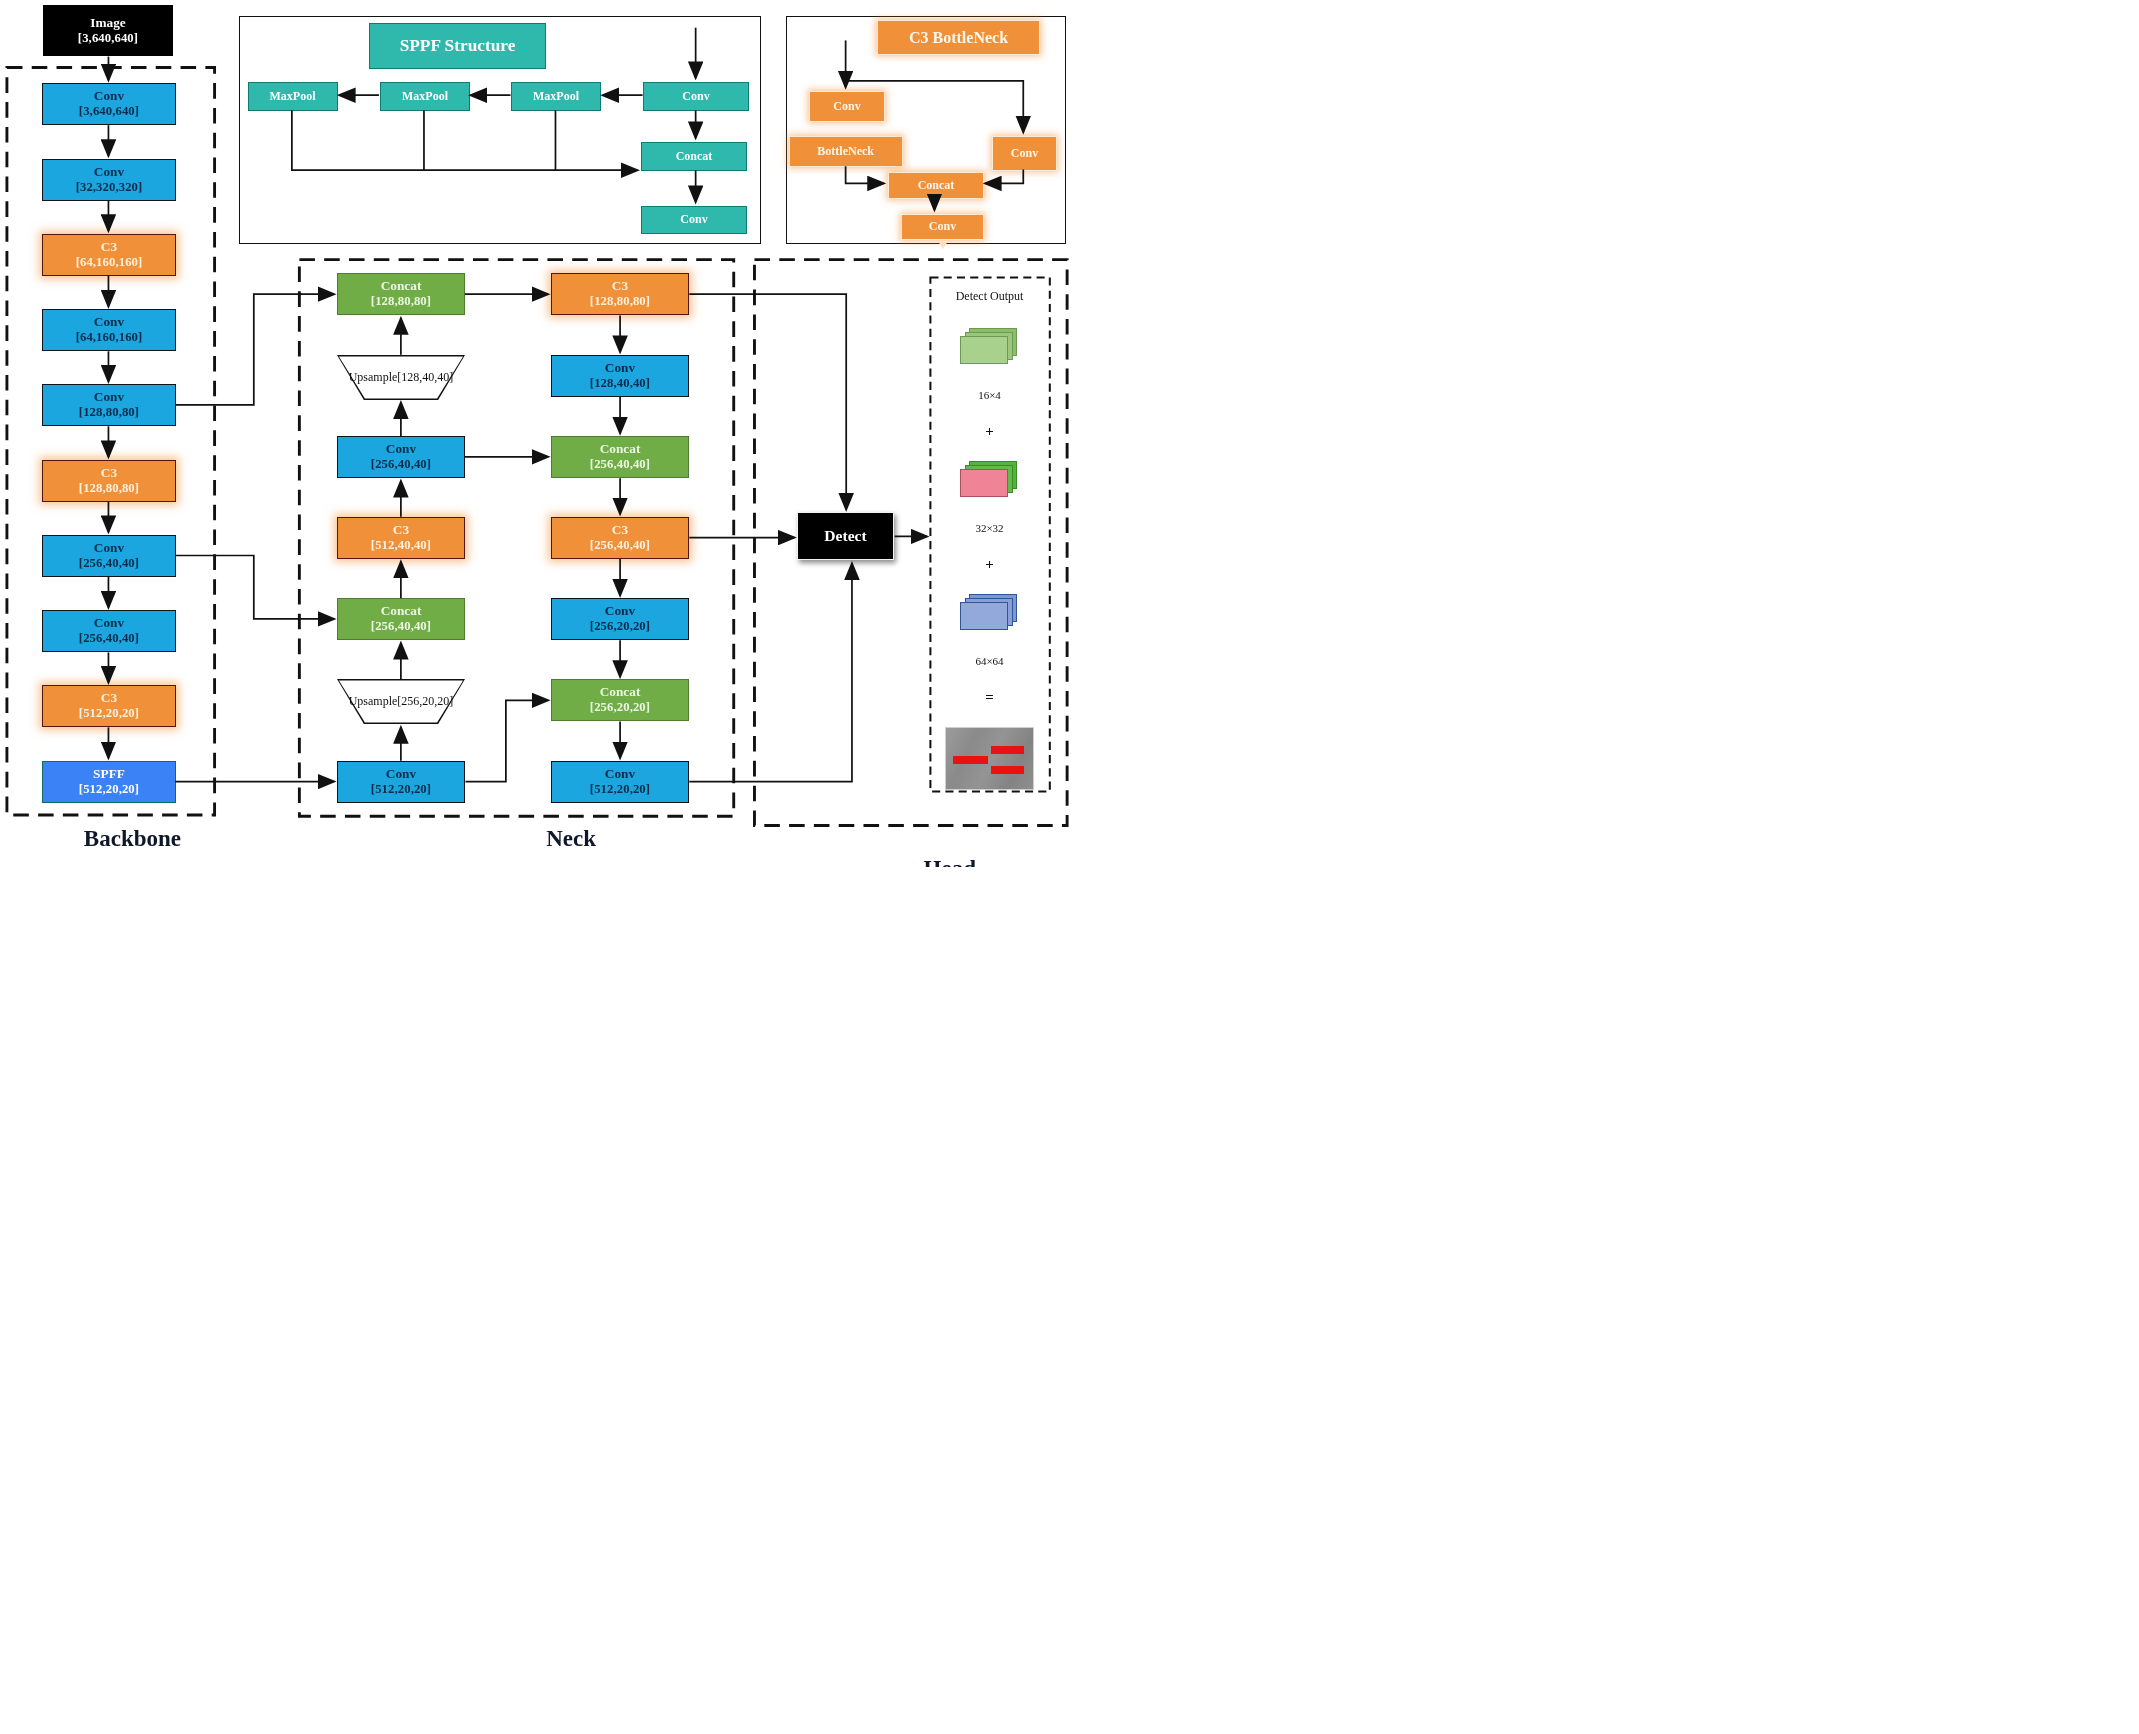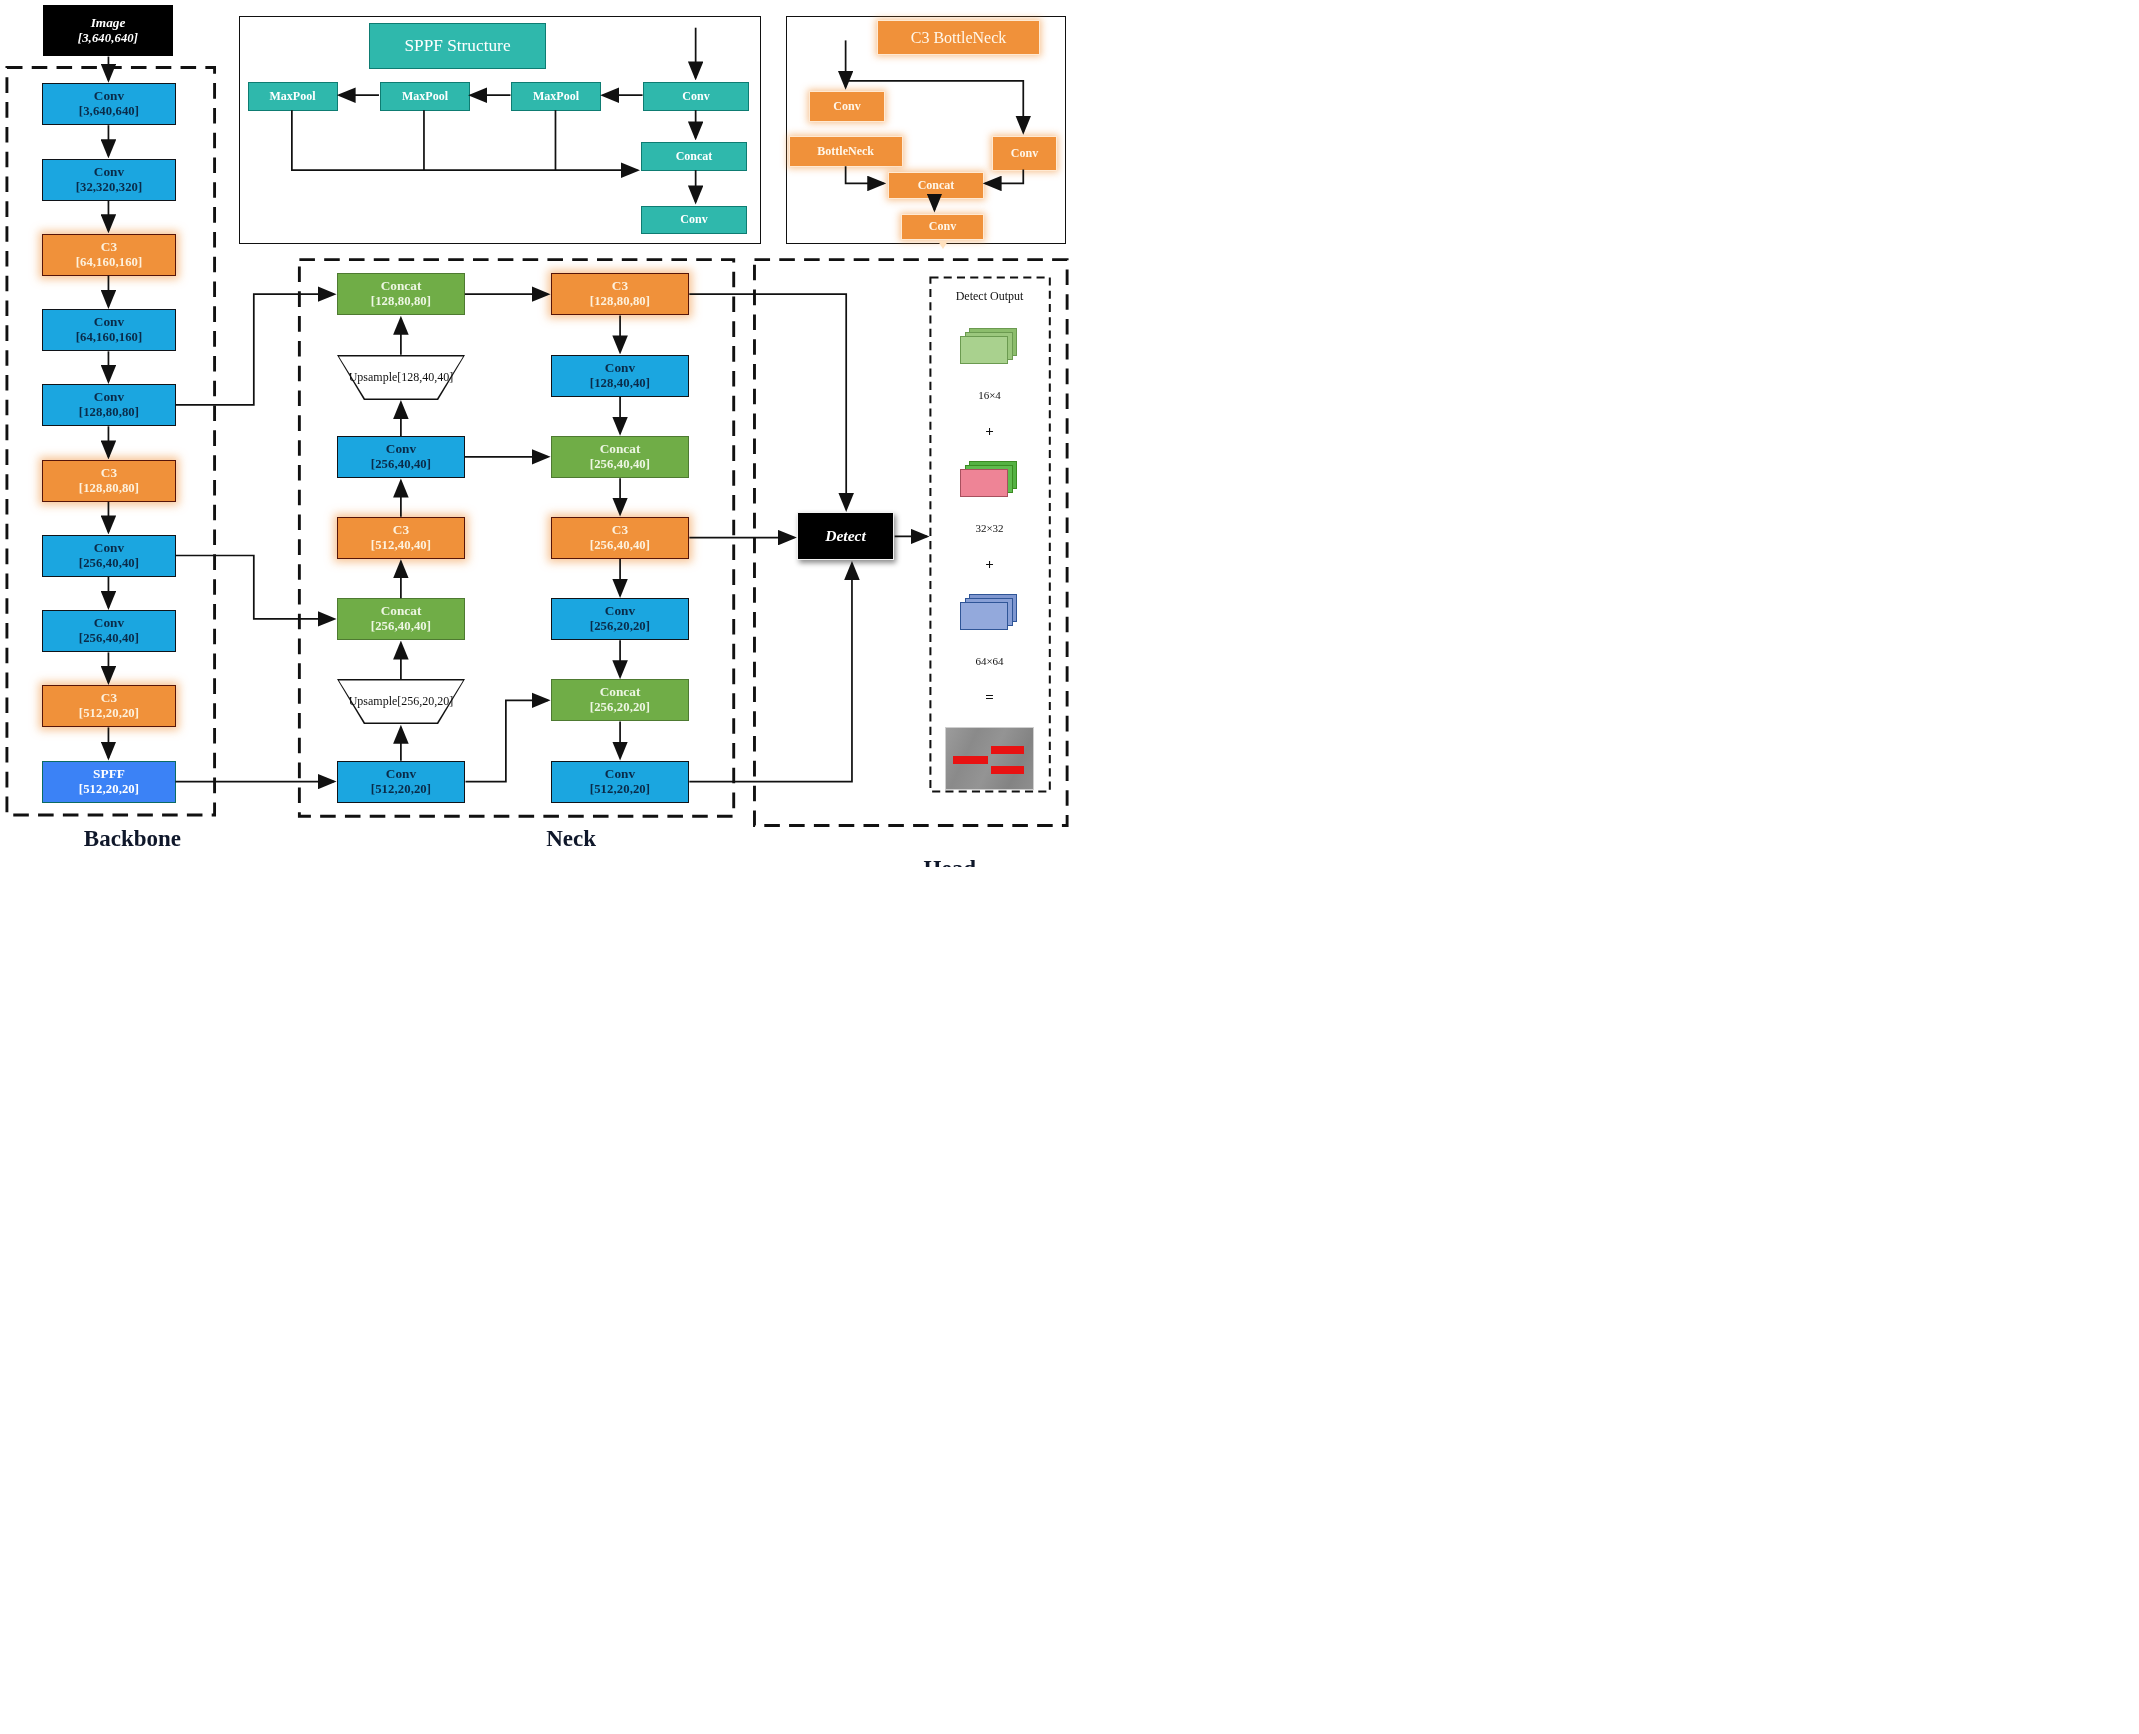--- a/index.html
+++ b/index.html
@@ -7,30 +7,30 @@
   #canvas{position:relative;width:1070px;height:867px;background:#fff;overflow:hidden;
           font-family:"Liberation Serif","DejaVu Serif",serif;}
   .blk{position:absolute;display:flex;flex-direction:column;align-items:center;justify-content:center;
        text-align:center;font-weight:bold;line-height:1.12;border:1.4px solid #101318;box-sizing:border-box;}
   .blk .nm{font-size:13.3px;}
   .blk .sh{font-size:12.7px;letter-spacing:0.1px;}
   .blue{background:#1ba6e0;color:#0a2b49;}
   .orangeb{background:#f0913a;color:#fdf1dd;border-color:#561509;box-shadow:0 0 8.7px 3.5px rgba(240,145,58,.55);}
   .greenb{background:#70ad47;color:#edf6e3;border-color:#4e7a31;}
   .tealb{background:#3b82f6;color:#ffffff;border-color:#0c6b62;}
-  .blackb{background:#000;color:#fff;border-color:#000;font-style:italic;}
+  .blackb{background:#000;color:#fff;border-color:#000;}
   .sec-label{position:absolute;font-size:23px;font-weight:bold;color:#0f172a;text-align:right;}
   
   .inset{position:absolute;border:1.7px solid #111;background:#fff;box-sizing:border-box;}
   .inset-blk{position:absolute;display:flex;align-items:center;justify-content:center;text-align:center;
              font-weight:600;box-sizing:border-box;}
   .teal-i{background:#2fb8ac;color:#fff;border:1.2px solid #0e7c72;font-size:12px;}
   .orange-i{background:#f0913a;color:#fff7ea;border:1.2px solid #ffe9d2;font-size:12px;
             box-shadow:0 0 7px 2.3px rgba(240,145,58,.55);}
-  .inset-title{font-weight:normal;}
+  .inset-title{font-weight:bold;}
   
   .trap{position:absolute;width:128px;height:45px;}
   .trap-outer{position:absolute;inset:0;background:#111;clip-path:polygon(0 0,100% 0,79% 100%,21% 100%);}
   .trap-inner{position:absolute;inset:0;background:#fff;clip-path:polygon(1.5% 3.5%,98.5% 3.5%,78.2% 96.5%,21.8% 96.5%);}
   .trap-text{position:absolute;inset:0;display:flex;align-items:center;justify-content:center;
              font-size:12px;color:#111;line-height:1.18;}
   
   .panel{position:absolute;left:930px;top:283px;width:119px;height:514px;display:flex;flex-direction:column;
          align-items:center;justify-content:space-between;padding:5.8px 0 7px 0;box-sizing:border-box;}
   .panel-title{font-size:12px;color:#111;}

